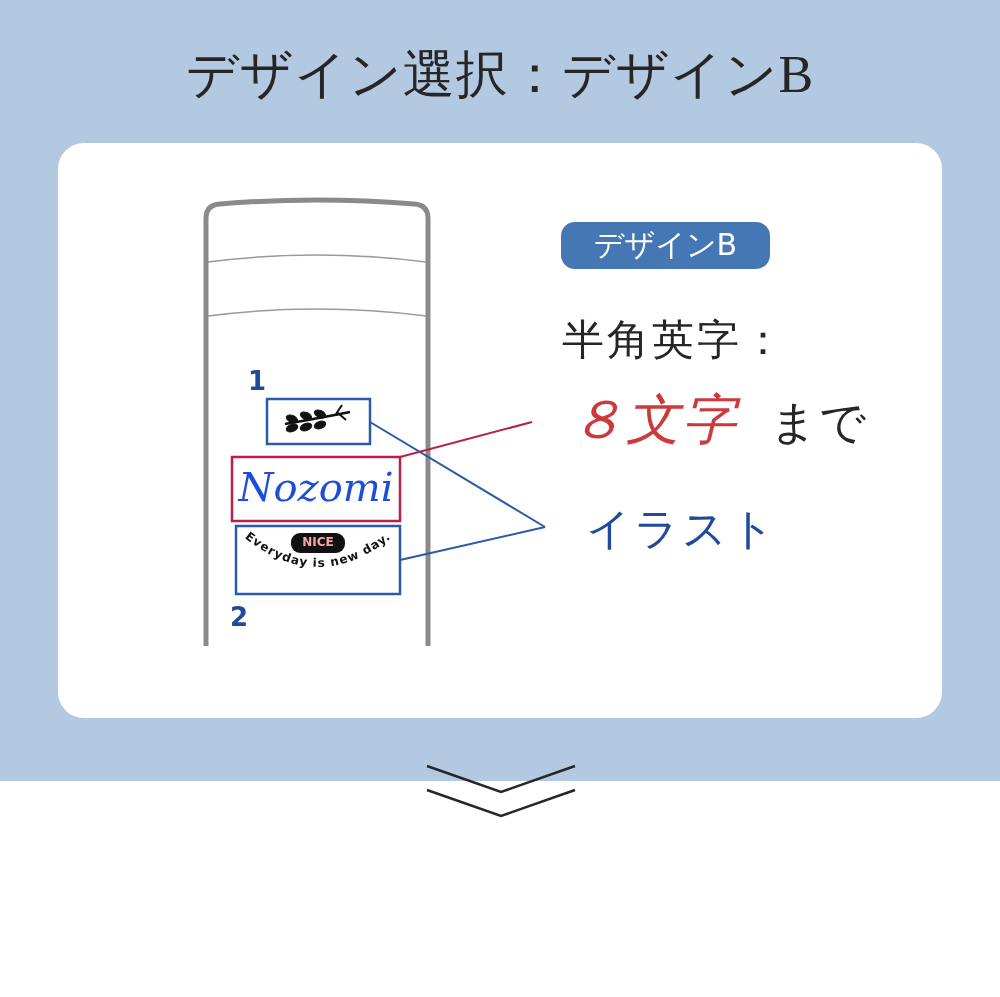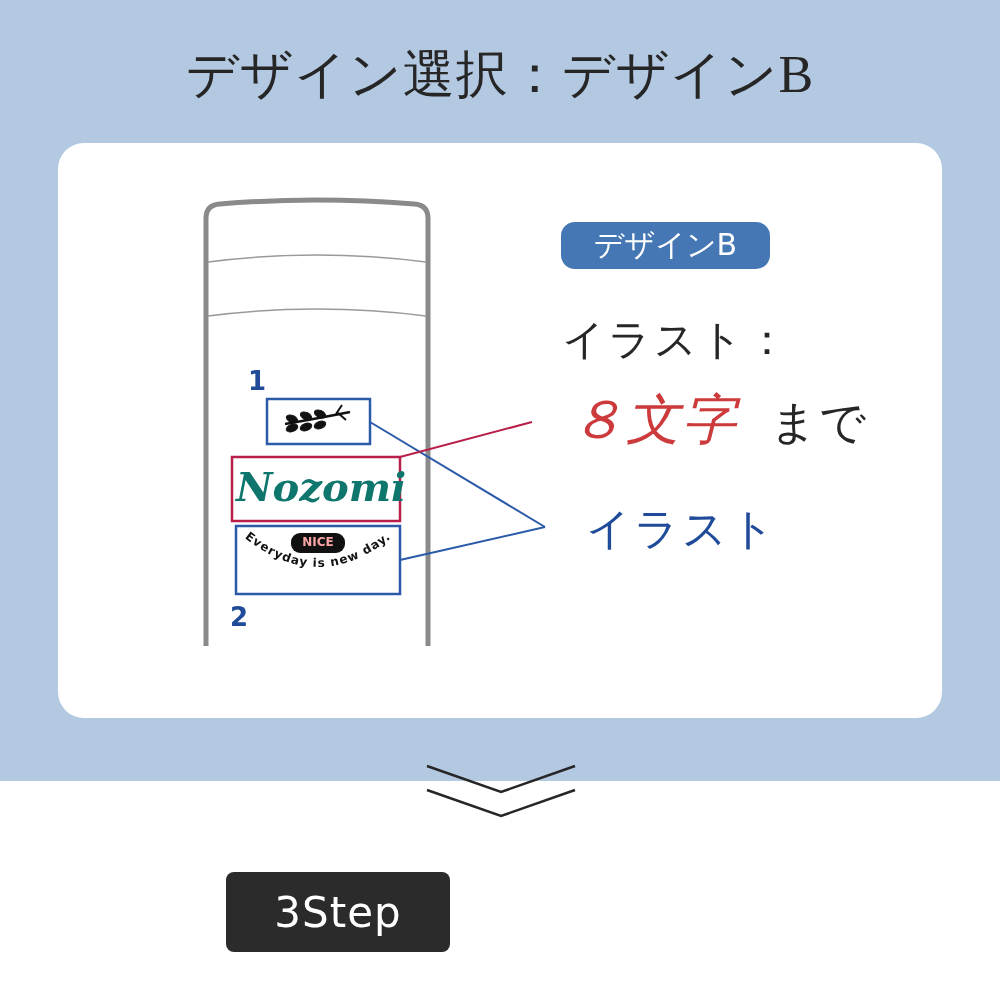--- a/index.html
+++ b/index.html
@@ -14,21 +14,21 @@
     .badge { position:absolute; left:561px; top:222px; width:209px; height:47px;
              background:#4577b4; border-radius:14px; color:#ffffff; font-size:30px;
              display:flex; align-items:center; justify-content:center; }
     .spec1 { position:absolute; left:562px; top:312px; font-size:42px; color:#262626; letter-spacing:3px; }
     .spec2 { position:absolute; left:570px; top:384px; font-size:48px; letter-spacing:2px; }
     .spec2 .red { color:#cc3a3c; font-size:54px;font-style:italic; }
     .spec2 .dark { color:#262626; font-size:46px;margin-left:32px; }
     .illust { position:absolute; left:586px; top:500px; font-size:44px; color:#1f4b99; letter-spacing:3px; }
     .num { position:absolute; font-size:26px; font-weight:bold; color:#1f4b99; }
     .nozomi { position:absolute; left:236px; top:458px; width:160px; height:60px; text-align:center;
-              font-family:"DejaVu Serif", serif; font-style:italic; font-weight:bold; font-size:40px; color:#0f766e; line-height:58px; }
+              font-family:"DejaVu Serif", serif; font-style:italic; font-weight:normal; font-size:40px; color:#1d4ed8; line-height:58px; }
     .nice { position:absolute; left:291px; top:533px; width:54px; height:20px; background:#111; border-radius:9px;
             color:#fca5a5; font-size:12px; font-weight:bold; text-align:center; line-height:18px; }
     .bottom { position:absolute; top:872px; left:208px; height:80px; display:flex; align-items:center; }
     .bottom .txt { font-size:46px; color:#262626; letter-spacing:2px; }
     .step { margin-left:18px; width:224px; height:80px; background:#2b2b2b; border-radius:8px;
             color:#ffffff; font-size:42px; display:flex; align-items:center; justify-content:center; letter-spacing:1px; }
   </style>
 </head>
 <body>
 
@@ -74,21 +74,20 @@
     <polyline points="427,790 501,816 575,790"></polyline>
   </g>
 </svg>
 
 <div class="num" style="left:248px;top:366px;">1</div>
 <div class="num" style="left:230px;top:602px;">2</div>
 <div class="nozomi">Nozomi</div>
 <div class="nice">NICE</div>
 
 <div class="badge">デザインB</div>
-<div class="spec1">イラスト：</div>
+<div class="spec1">半角英字：</div>
 <div class="spec2">
   <span class="red">８文字</span><span class="dark">まで</span>
 </div>
 <div class="illust">イラスト</div>
 
 <div class="bottom">
-  <span class="step">3Step</span>
 </div>
 
 </body></html>

